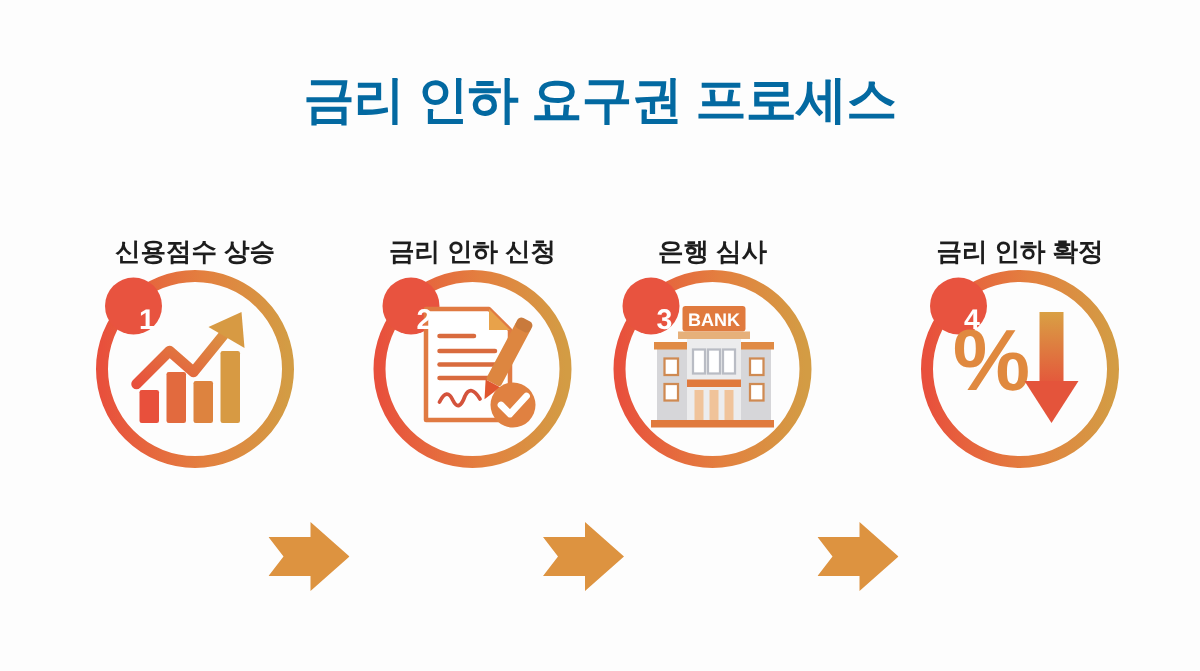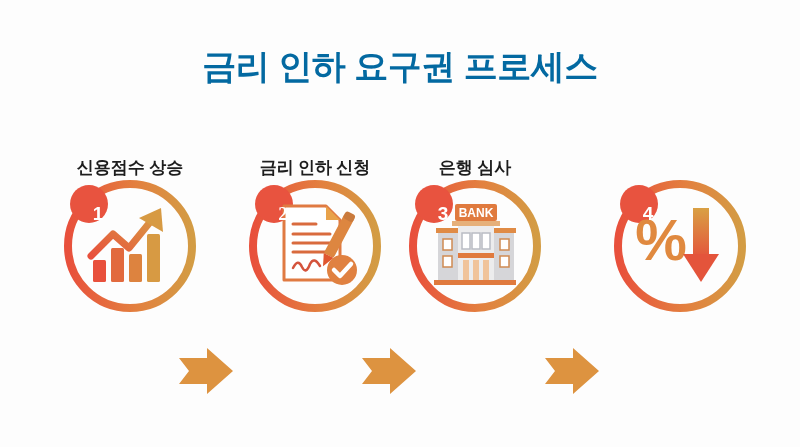--- a/index.html
+++ b/index.html
@@ -38,21 +38,21 @@
     width: 800px;
     height: 200px;
   }
   .step {
     position: absolute;
     top: 0;
     width: 190px;
     height: 200px;
   }
   .step-0 { left: 35px; }
-  .step-1 { left: 220px; font-family: Liberation Serif, serif; }
+  .step-1 { left: 220px; }
   .step-2 { left: 380px; }
   .step-3 { left: 585px; }
 
   .step-label {
     position: absolute;
     top: 0;
     left: 0;
     width: 190px;
     text-align: center;
     font-size: 17px;
@@ -218,20 +218,21 @@
             <rect x="33" y="62" width="6" height="20"></rect>
             <rect x="43" y="62" width="6" height="20"></rect>
             <rect x="53" y="62" width="6" height="20"></rect>
           </g>
           <rect x="4" y="82" width="82" height="5" fill="#e07a3e"></rect>
         </svg>
       </div>
     </div>
 
     <div class="step step-3">
+      <div class="step-label">금리 인하 확정</div>
       <div class="ring-wrap">
         <svg class="ring-svg" width="146" height="146" viewBox="0 0 146 146">
           <defs>
             <linearGradient id="ringGrad4" x1="0" y1="0.5" x2="1" y2="0.5">
               <stop offset="0%" stop-color="#e8503c"></stop>
               <stop offset="55%" stop-color="#e3803f"></stop>
               <stop offset="100%" stop-color="#d39c44"></stop>
             </linearGradient>
             <linearGradient id="downArrowGrad" x1="0.5" y1="0" x2="0.5" y2="1">
               <stop offset="0%" stop-color="#d9a044"></stop>

